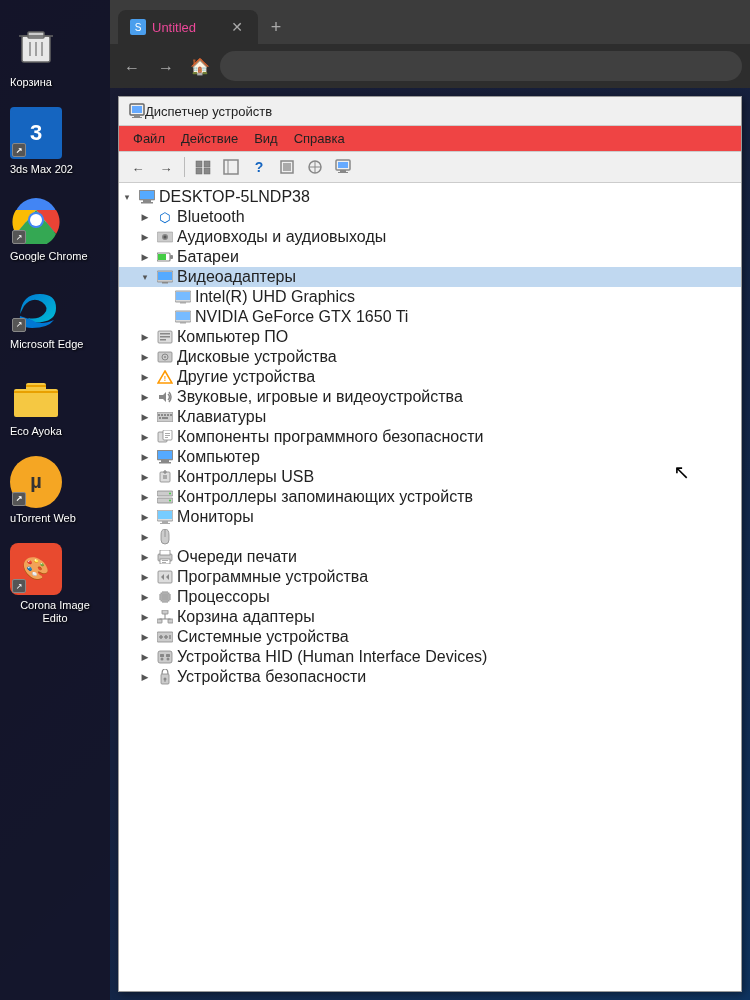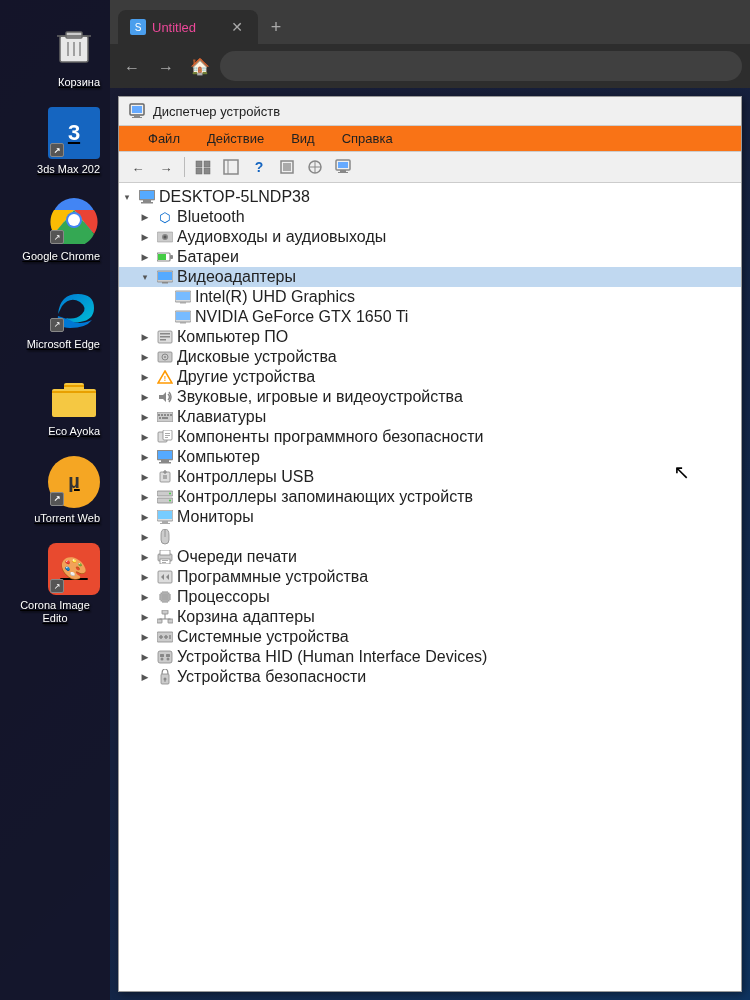--- a/index.html
+++ b/index.html
@@ -31,24 +31,23 @@
       display: flex;
       flex-direction: column;
       align-items: center;
       padding-top: 20px;
       gap: 18px;
     }
 
     .desktop-icon {
       display: flex;
       flex-direction: column;
-      align-items: flex-end;
+      align-items: flex-start;
       width: 90px;
       cursor: pointer;
-      text-decoration: underline;
     }
 
     .icon-img {
       width: 52px;
       height: 52px;
       border-radius: 8px;
       margin-bottom: 4px;
       position: relative;
       display: flex;
       align-items: center;
@@ -205,35 +204,34 @@
       height: calc(100% - 104px);
       display: flex;
       flex-direction: column;
     }
 
     .devmgr-titlebar {
       background: #f0f0f0;
       padding: 6px 10px;
       display: flex;
       align-items: center;
-      gap: 8px;
       border-bottom: 1px solid #ccc;
     }
 
     .devmgr-title {
       font-size: 13px;
       color: #222;
       font-weight: normal;
     }
 
     .devmgr-menubar {
       display: flex;
-      gap: 11px;
-      padding: 2px 21px;
-      background: #f97316;
+      gap: 0;
+      padding: 2px 6px;
+      background: #ef4444;
       border-bottom: 1px solid #ccc;
     }
 
     .menu-item {
       padding: 3px 8px;
       font-size: 13px;
       color: #222;
       cursor: pointer;
     }
 

